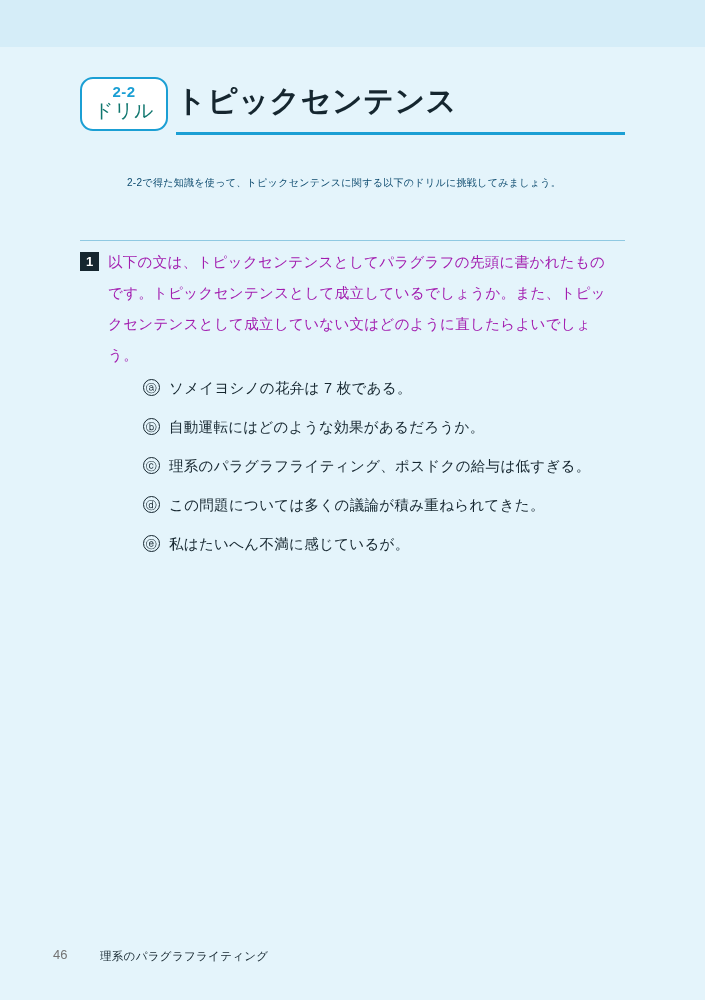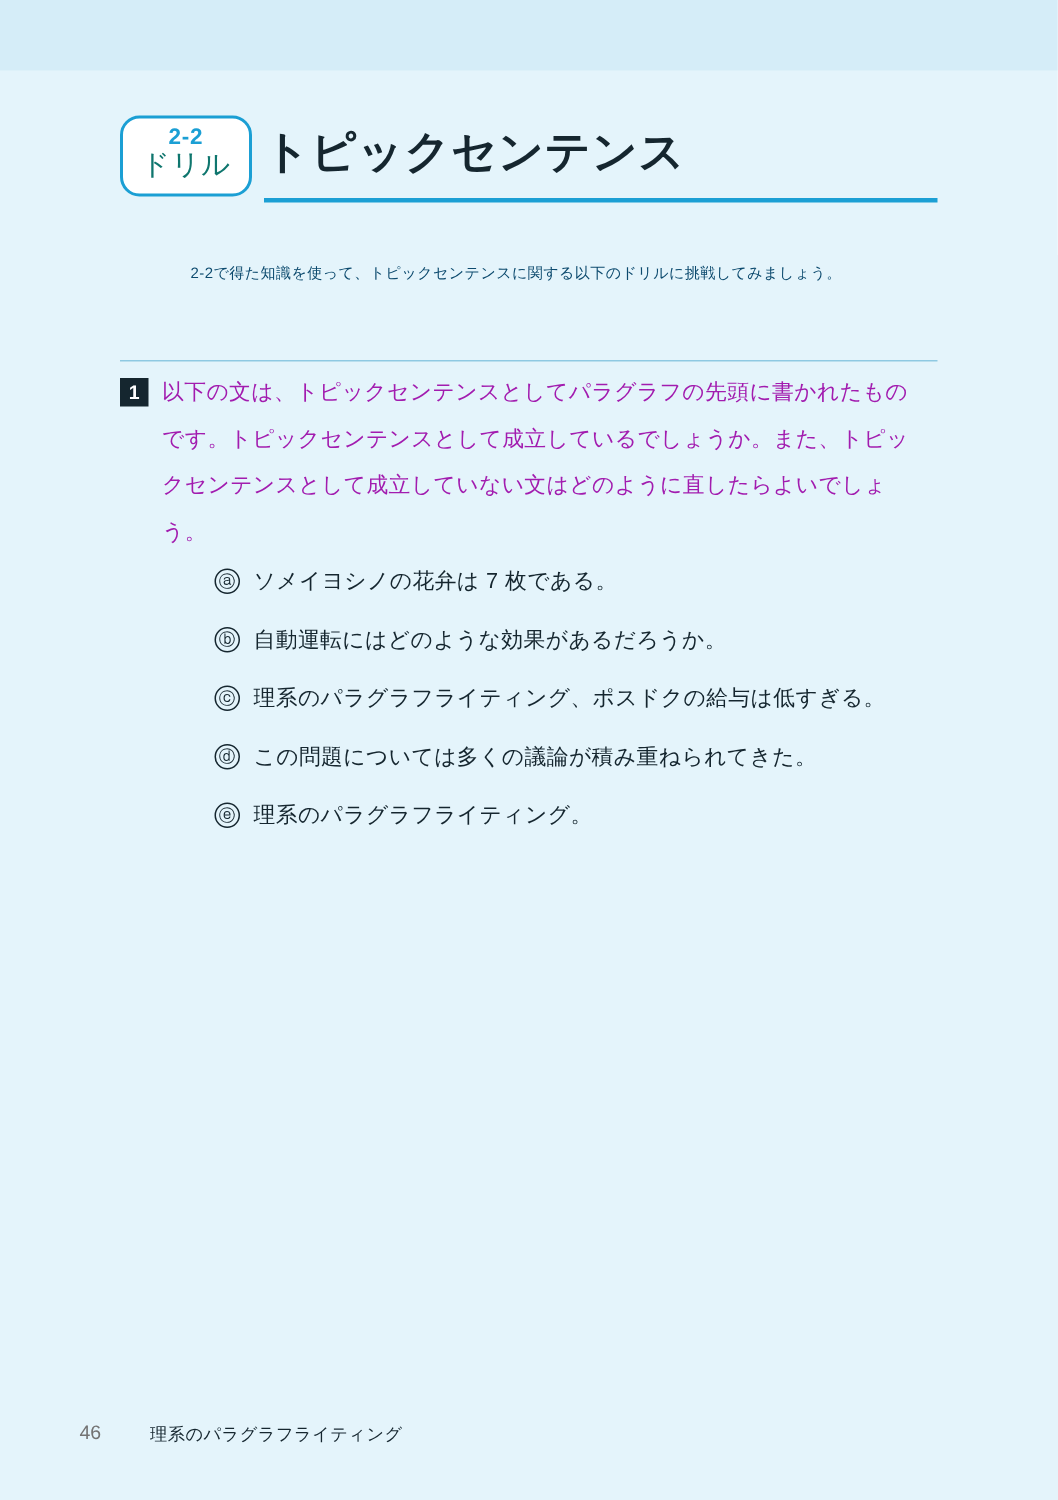--- a/index.html
+++ b/index.html
@@ -234,21 +234,21 @@
       <div class="item">
         <span class="item-marker">ⓒ</span>
         <span class="item-text">理系のパラグラフライティング、ポスドクの給与は低すぎる。</span>
       </div>
       <div class="item">
         <span class="item-marker">ⓓ</span>
         <span class="item-text">この問題については多くの議論が積み重ねられてきた。</span>
       </div>
       <div class="item">
         <span class="item-marker">ⓔ</span>
-        <span class="item-text">理系のパラグラフライティング。</span>
+        <span class="item-text">私はたいへん不満に感じているが。</span>
       </div>
     </div>
 
     <div class="footer">
       <div class="footer-page">46</div>
       <div class="footer-title">理系のパラグラフライティング</div>
     </div>
 
   </div>
 </div>

